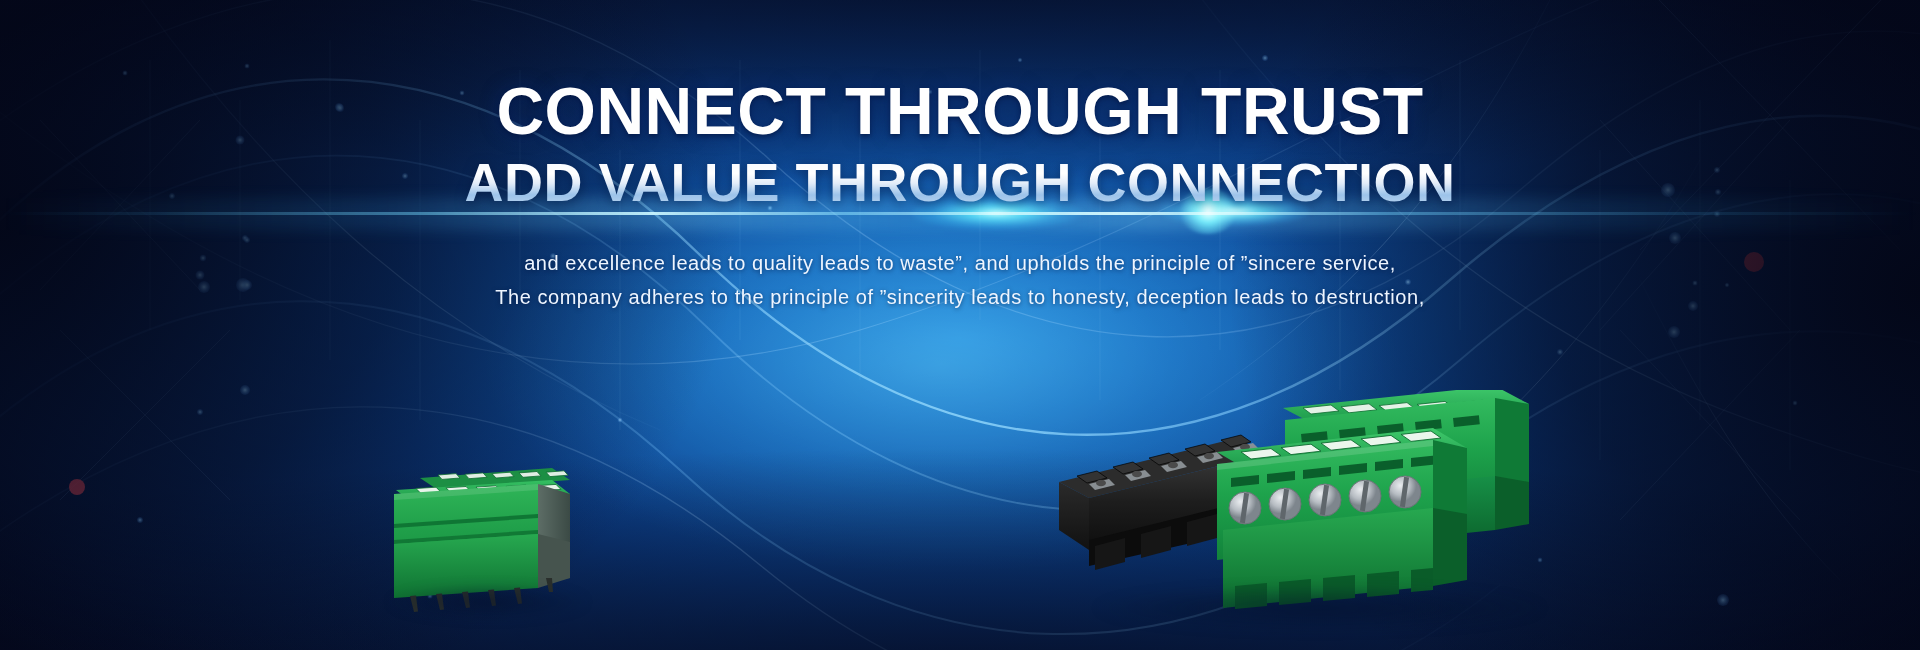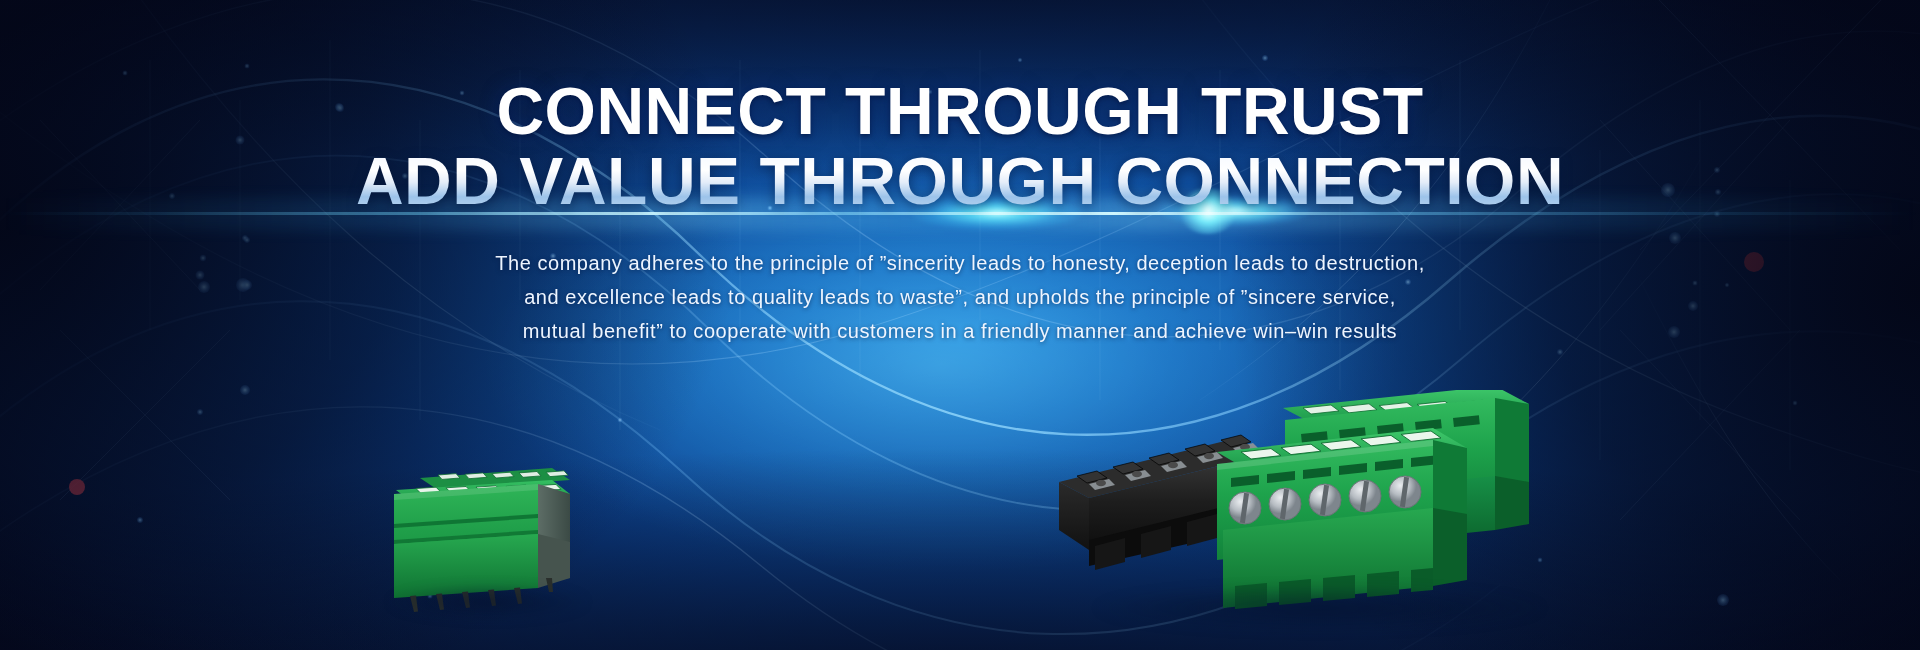--- a/index.html
+++ b/index.html
@@ -53,22 +53,22 @@
     filter:blur(1.5px);}
 
   
   .headline-wrap{position:absolute;left:0;right:0;top:78px;text-align:center;z-index:6;}
   .h-line1{
     font-size:66px;font-weight:700;letter-spacing:.5px;line-height:1;
     color:#ffffff;
     text-shadow:0 0 18px rgba(10,40,110,.75), 0 2px 5px rgba(0,10,40,.6);
   }
   .h-line2{
-    margin-top:4px;
-    font-size:66px;font-weight:700;letter-spacing:.5px;line-height:1;
+    margin-top:11px;
+    font-size:54px;font-weight:700;letter-spacing:.5px;line-height:1;
     background:linear-gradient(180deg,#f2f7ff 0%,#ffffff 34%,#e4edf9 52%,#9cc3ea 74%,#bfd8ef 100%);
     -webkit-background-clip:text;background-clip:text;color:transparent;
     -webkit-text-fill-color:transparent;
     filter:drop-shadow(0 2px 6px rgba(2,18,55,.55));
   }
   .sub-wrap{position:absolute;left:0;right:0;top:246px;text-align:center;z-index:6;}
   .sub-line{
     font-size:20px;color:#eef5ff;line-height:34px;letter-spacing:.55px;
     font-weight:400;
     text-shadow:0 1px 4px rgba(3,20,60,.6);
@@ -210,23 +210,22 @@
   <div class="flare flare-a"></div>
   <div class="flare flare-b"></div>
   <div class="flare flare-c"></div>
 
   <div class="headline-wrap">
     <div class="h-line1">CONNECT THROUGH TRUST</div>
     <div class="h-line2">ADD VALUE THROUGH CONNECTION</div>
   </div>
 
   <div class="sub-wrap">
+    <div class="sub-line">and excellence leads to quality leads to waste”, and upholds the principle of ”sincere service,</div>
     <div class="sub-line">The company adheres to the principle of ”sincerity leads to honesty, deception leads to destruction,</div>
-    <div class="sub-line">and excellence leads to quality leads to waste”, and upholds the principle of ”sincere service,</div>
-    <div class="sub-line">mutual benefit” to cooperate with customers in a friendly manner and achieve win–win results</div>
   </div>
 
   <div class="product" style="left:380px;top:450px;width:230px;height:170px;">
     <div class="prod-shadow" style="left:8px;top:135px;width:200px;height:34px;"></div>
     <svg width="230" height="170" viewBox="0 0 230 170" xmlns="http://www.w3.org/2000/svg">
       <defs>
         <linearGradient id="gf1" x1="0" y1="0" x2="0" y2="1">
           <stop offset="0" stop-color="#2fb558"></stop>
             <stop offset="0.45" stop-color="#1f9e49"></stop>
           <stop offset="1" stop-color="#14833a"></stop>

